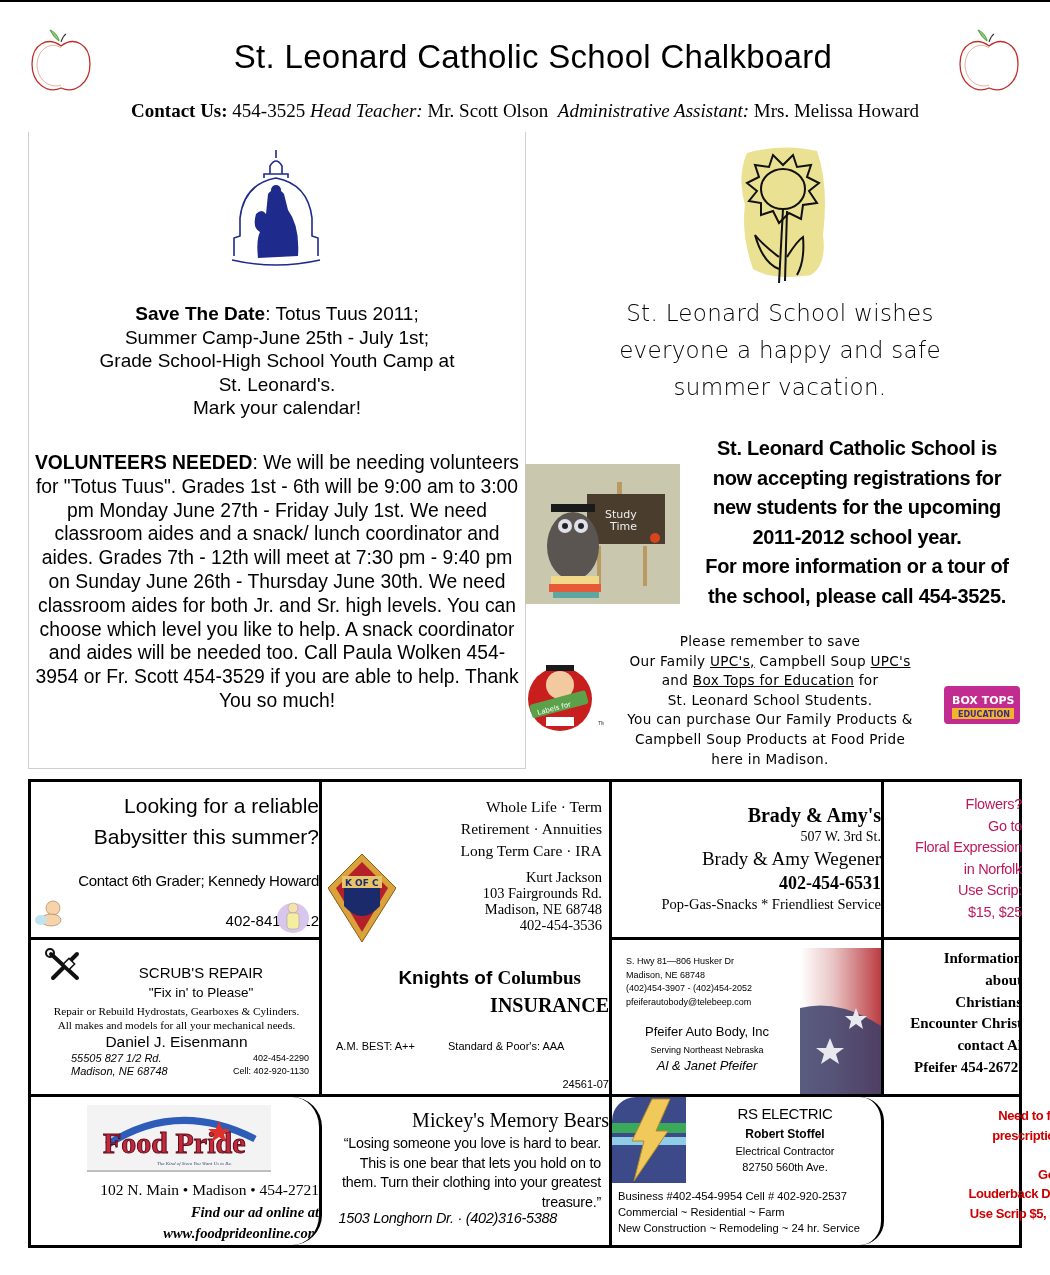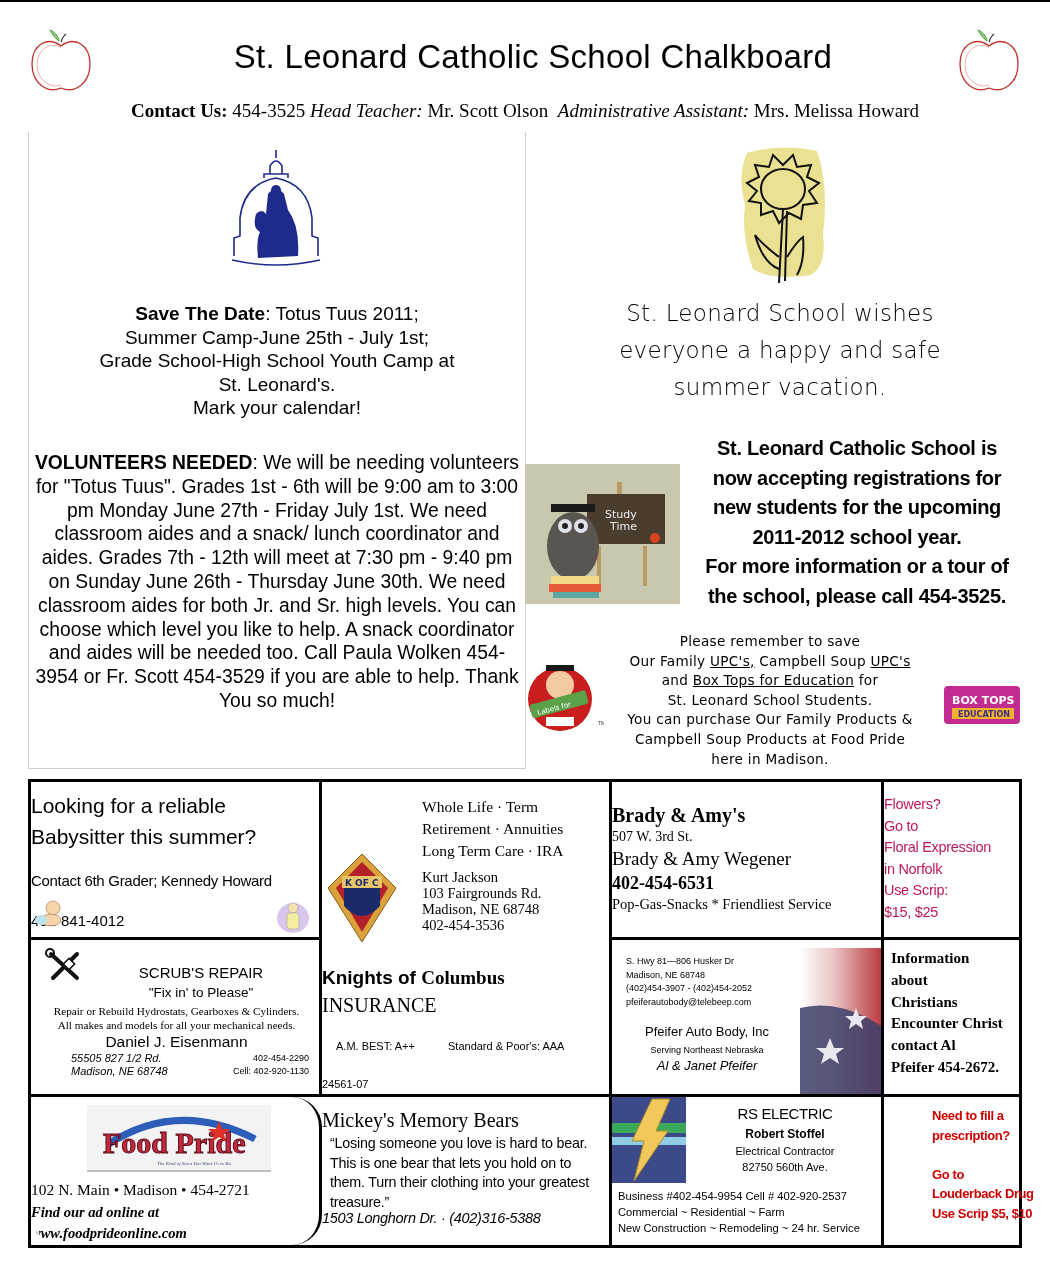--- a/index.html
+++ b/index.html
@@ -43,48 +43,48 @@
   .labels-edu { position: absolute; left: 524px; top: 655px; width: 80px; height: 80px; }
   .boxtops { position: absolute; left: 940px; top: 684px; width: 84px; height: 42px; }
   .upc-note { position: absolute; left: 600px; top: 632px; width: 340px; text-align: center;
     font-family: "DejaVu Sans", sans-serif; font-size: 13.6px; line-height: 19.6px; letter-spacing: 0.3px; }
   .upc-note u { text-decoration: underline; }
 
   
   .ad-grid { position: absolute; left: 28px; top: 779px; width: 994px; height: 469px;
     border: 3px solid #000; }
   .cell { position: absolute; border-right: 3px solid #000; border-bottom: 3px solid #000; overflow: hidden; }
-  .center { text-align: left; }
+  .center { text-align: right; }
 
   .c-baby { left: 0; top: 0; width: 291px; height: 158px; }
   .c-kofc { left: 291px; top: 0; width: 290px; height: 315px; }
   .c-brady { left: 581px; top: 0; width: 272px; height: 158px; }
   .c-floral { left: 853px; top: 0; width: 138px; height: 158px; border-right: none; }
   .c-scrub { left: 0; top: 158px; width: 291px; height: 157px; }
   .c-pfeifer { left: 581px; top: 158px; width: 272px; height: 157px; padding-left: 46px; }
   .c-cec { left: 853px; top: 158px; width: 138px; height: 157px; border-right: none; }
   .c-food { left: 0; top: 315px; width: 291px; height: 148px; border-bottom: none; border-radius: 30px; }
   .c-bears { left: 291px; top: 315px; width: 290px; height: 148px; border-bottom: none; }
-  .c-rs { left: 581px; top: 315px; width: 272px; height: 148px; border-bottom: none; }
+  .c-rs { left: 581px; top: 315px; width: 272px; height: 148px; border-bottom: none; border-radius: 24px; }
   .c-drug { left: 853px; top: 315px; width: 138px; height: 148px; border: none; margin-left: 48px; }
 
   .baby-title { position: absolute; left: 0; top: 8px; width: 288px; font-size: 21px; line-height: 31px; }
   .baby-contact { position: absolute; left: 0; top: 90px; width: 288px; font-size: 15px; letter-spacing: -0.3px; }
   .baby-phone { position: absolute; left: 0; top: 130px; width: 288px; font-size: 15px; }
   .baby-icon-l { position: absolute; left: 2px; top: 118px; width: 36px; height: 30px; }
   .baby-icon-r { position: absolute; left: 244px; top: 118px; width: 36px; height: 34px; }
 
   .kofc-lines { position: absolute; left: 100px; top: 14px; width: 180px; font-family: "Liberation Serif", serif;
     font-size: 15.5px; line-height: 22px; }
   .kofc-addr { position: absolute; left: 100px; top: 87px; width: 180px; font-family: "Liberation Serif", serif;
     font-size: 14.5px; line-height: 16px; }
   .kofc-emblem { position: absolute; left: 6px; top: 72px; width: 68px; height: 88px; }
   .kofc-title { position: absolute; left: 0; top: 185px; width: 259px; font-size: 19px; font-weight: bold; }
   .kofc-title .serif { font-family: "Liberation Serif", serif; }
-  .kofc-ins { position: absolute; left: 0; top: 212px; width: 287px; font-family: "Liberation Serif", serif; font-size: 20px; font-weight: normal; }
+  .kofc-ins { position: absolute; left: 0; top: 212px; width: 287px; font-family: "Liberation Serif", serif; font-size: 20px; font-weight: bold; }
   .kofc-rating1 { position: absolute; left: 14px; top: 258px; font-size: 11px; }
   .kofc-rating2 { position: absolute; left: 126px; top: 258px; font-size: 11px; }
   .kofc-code { position: absolute; left: 0; top: 296px; width: 287px; font-size: 11px; }
 
   .brady-name { position: absolute; left: 0; top: 22px; width: 269px; font-family: "Liberation Serif", serif; font-size: 20px; font-weight: bold; }
   .brady-addr { position: absolute; left: 0; top: 47px; width: 269px; font-family: "Liberation Serif", serif; font-size: 14px; }
   .brady-owner { position: absolute; left: 0; top: 66px; width: 269px; font-family: "Liberation Serif", serif; font-size: 19px; }
   .brady-phone { position: absolute; left: 0; top: 91px; width: 269px; font-family: "Liberation Serif", serif; font-size: 18px; font-weight: bold; }
   .brady-tag { position: absolute; left: 0; top: 114px; width: 269px; font-family: "Liberation Serif", serif; font-size: 14.5px; }
 

